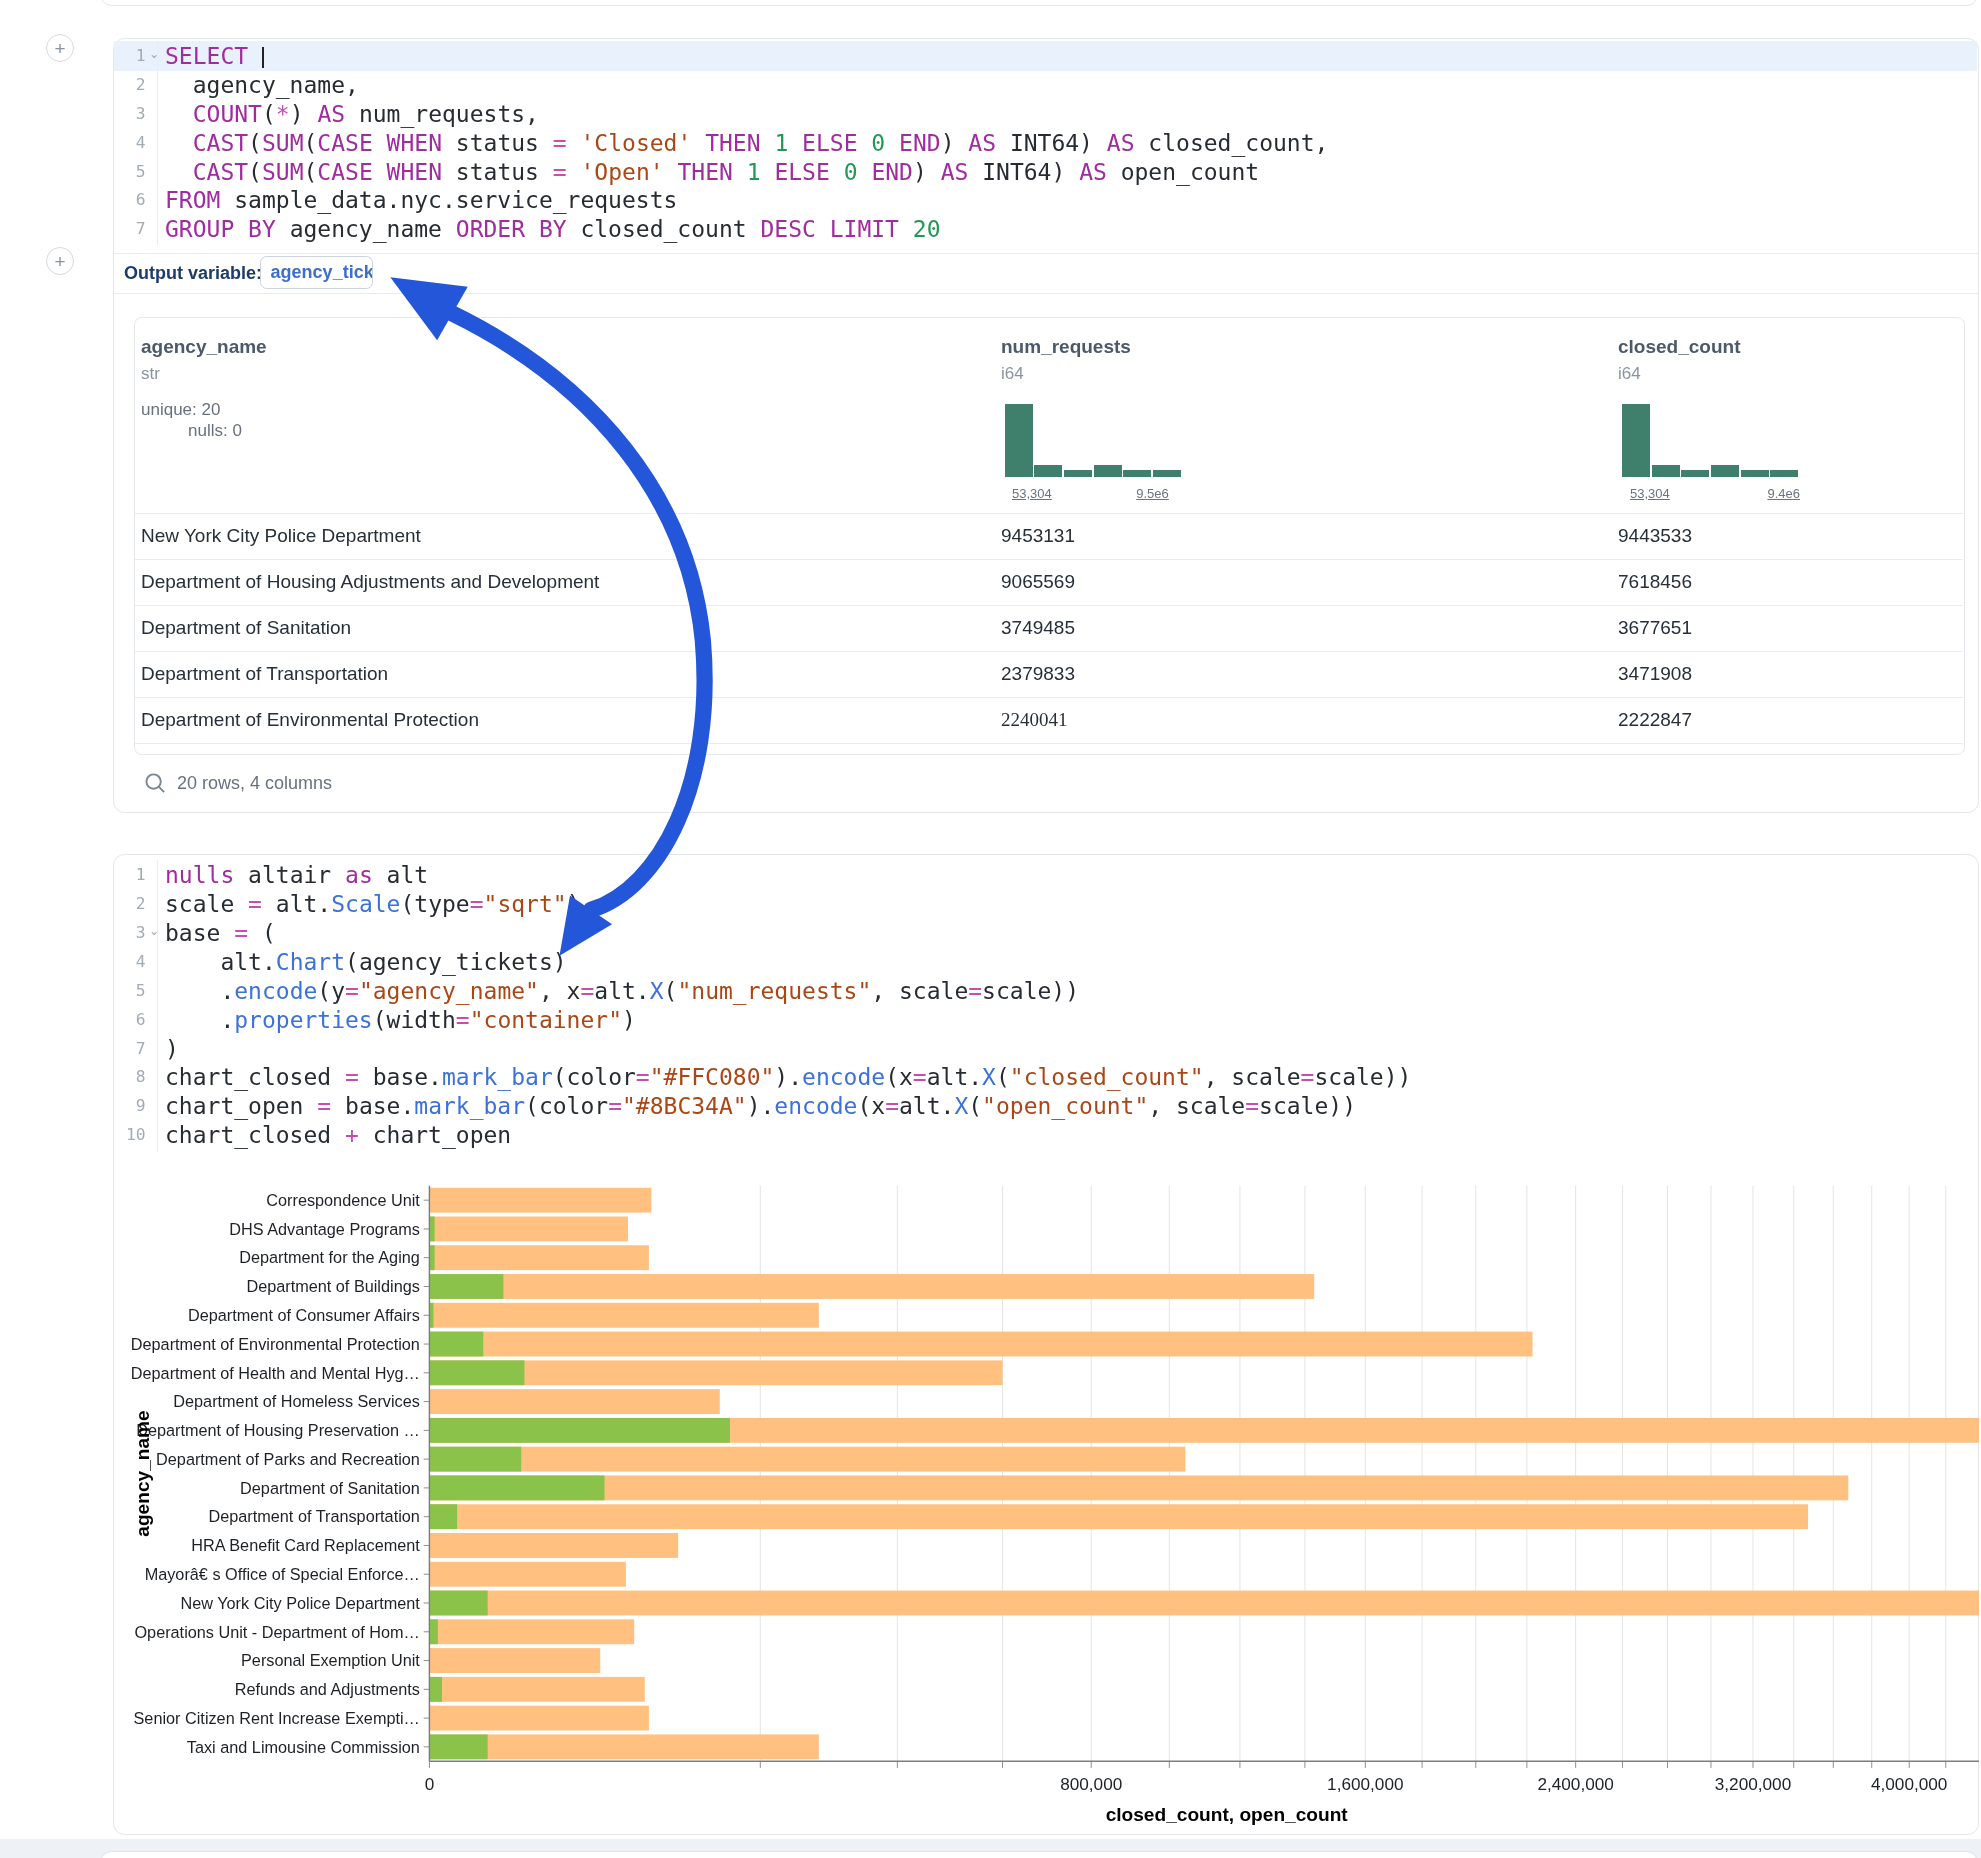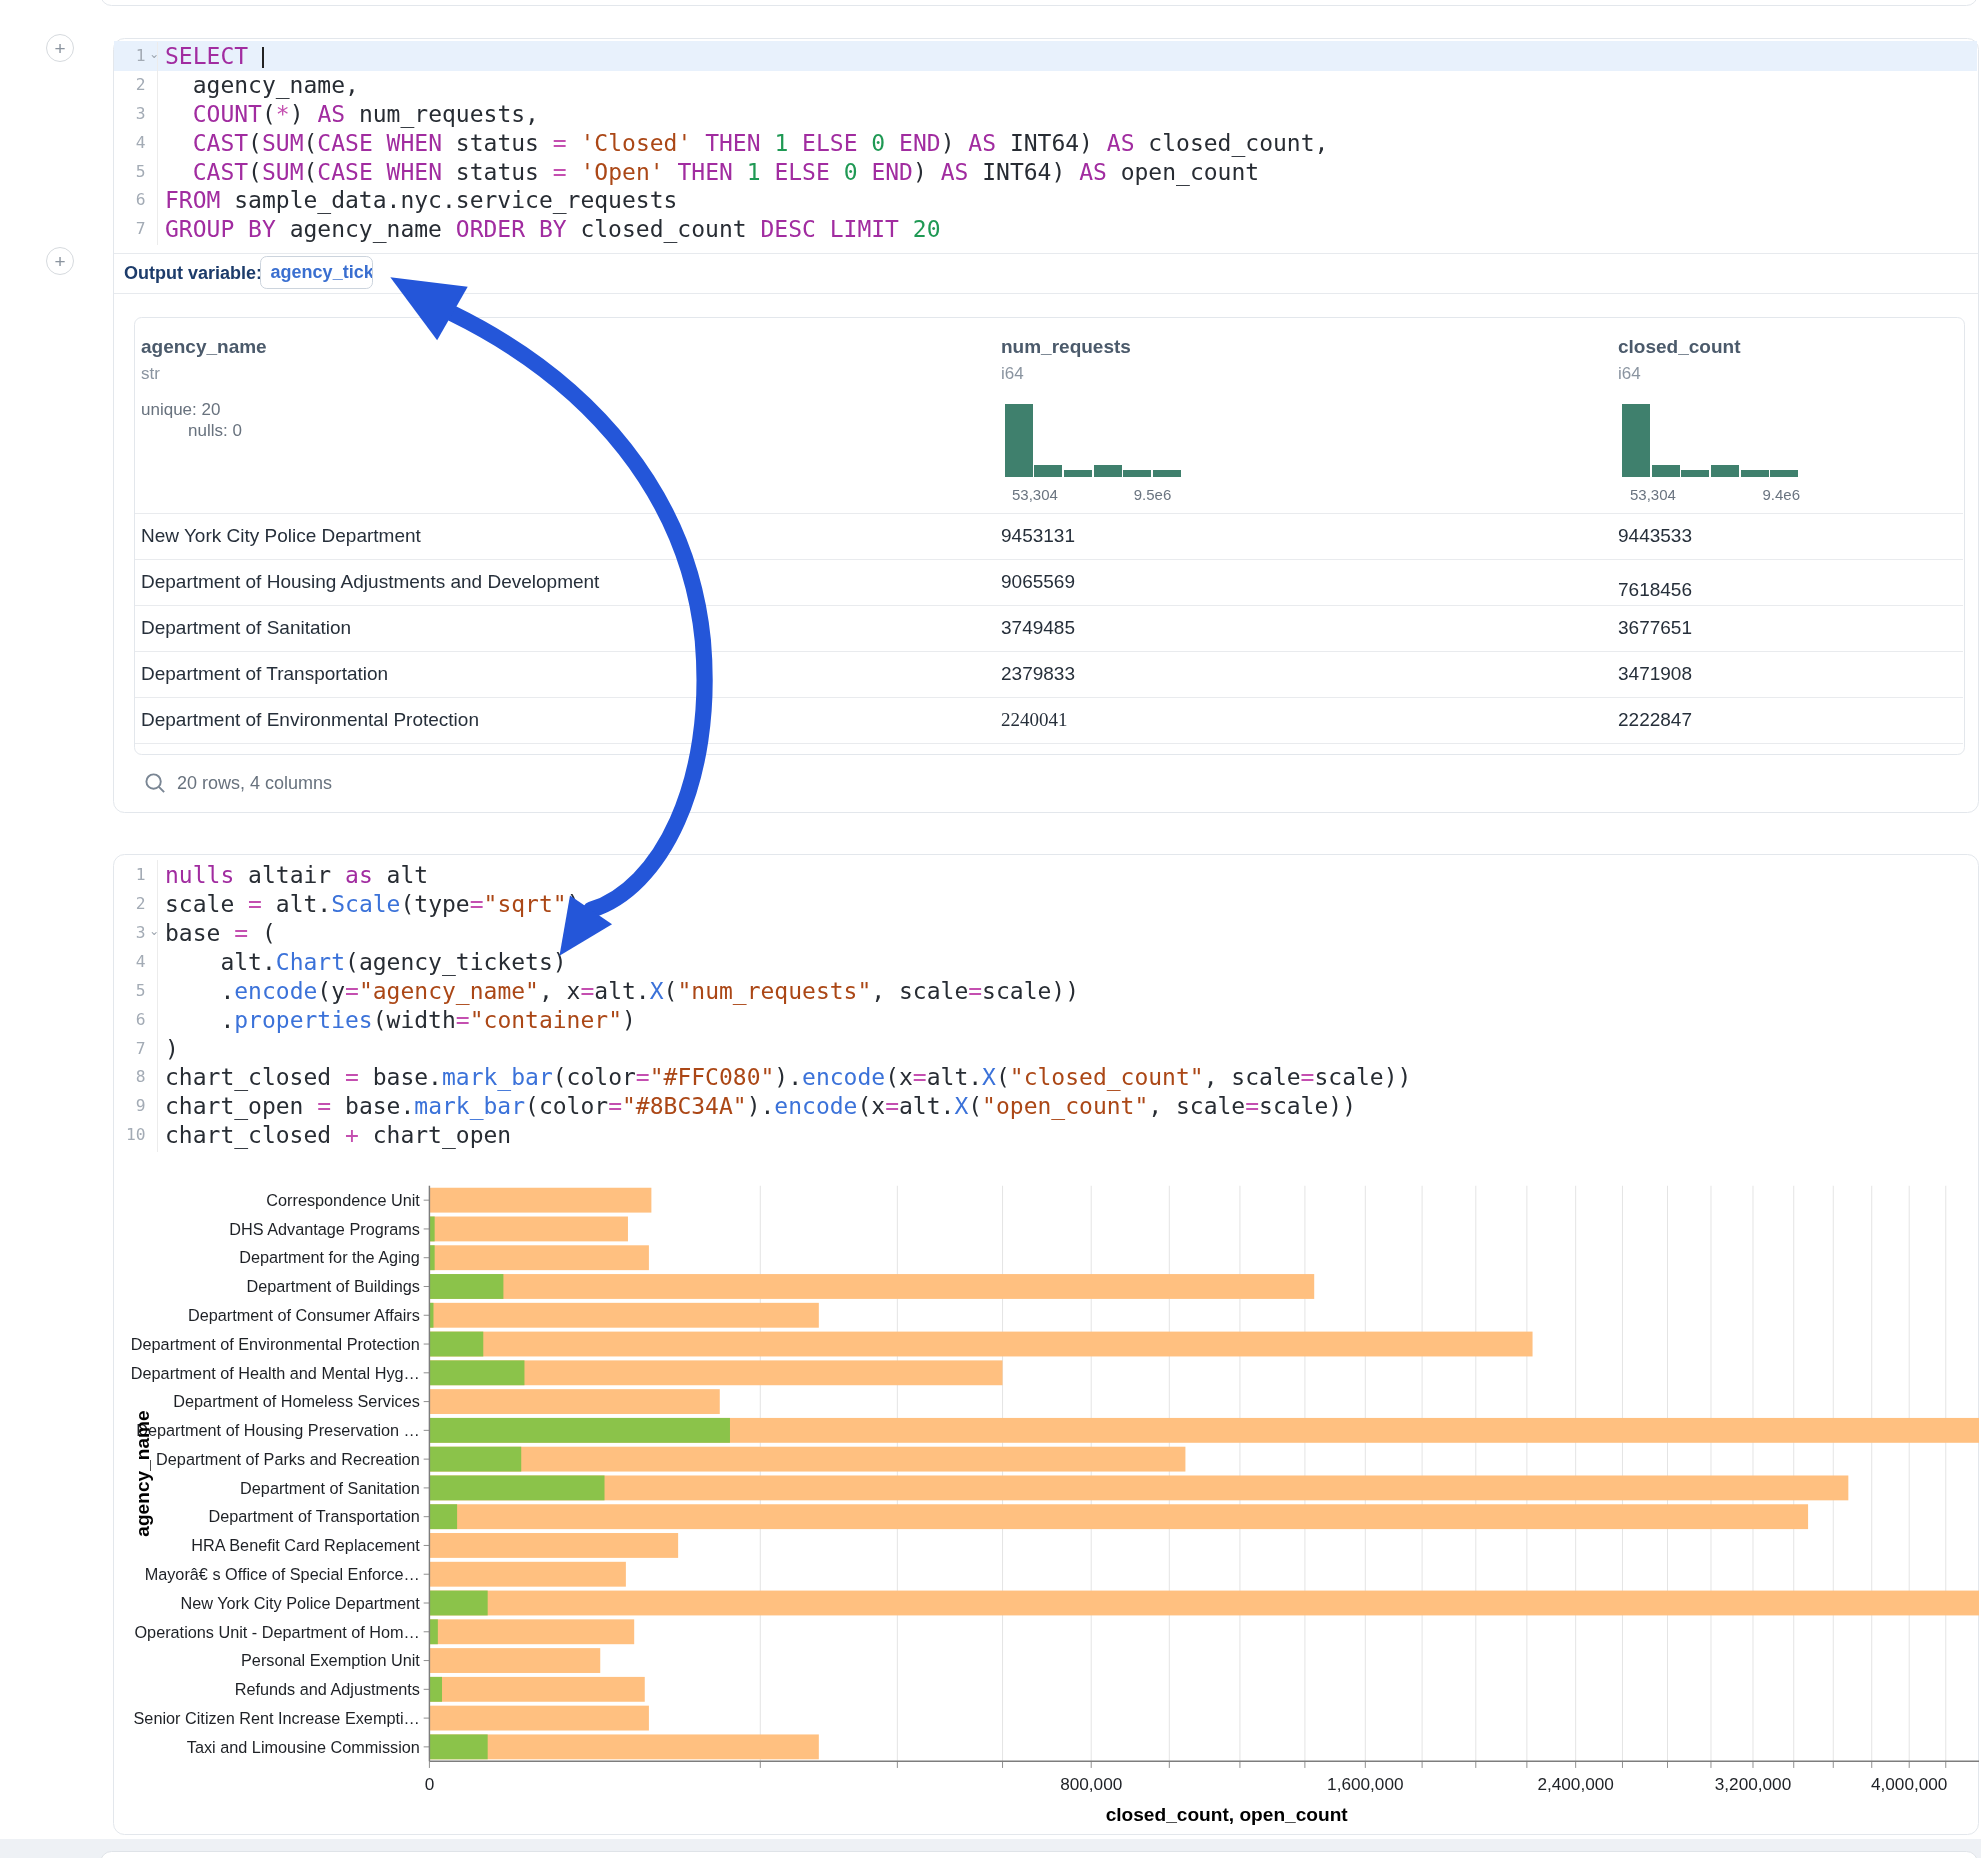--- a/index.html
+++ b/index.html
@@ -21,21 +21,21 @@
   .cursor{display:inline-block;width:1.9px;height:21px;background:#222;vertical-align:-3.8px;}
   .outvar-label{position:absolute;left:124px;top:254px;height:38px;line-height:38px;
                 font-size:18px;font-weight:bold;color:#1d3c6b;}
   .outvar-pill{position:absolute;left:260px;top:256px;width:113px;height:32.5px;box-sizing:border-box;
                border:1px solid #ccd4dd;border-radius:6.7px;background:#fff;overflow:hidden;
                font-size:18px;font-weight:bold;color:#3a6fd0;line-height:31px;padding-left:9.6px;white-space:nowrap;}
   .th-name{position:absolute;font-size:19px;font-weight:bold;color:#4b5a6b;}
   .th-type{position:absolute;font-size:17px;color:#8a94a0;}
   .th-stat{position:absolute;font-size:17px;color:#68727e;}
   .hist-bar{position:absolute;background:#3f806d;}
-  .hist-lbl{position:absolute;font-size:15px;color:#6a7480;}
+  .hist-lbl{position:absolute;font-size:13px;color:#6a7480;text-decoration:underline;}
   .t-row-sep{position:absolute;left:135px;width:1828px;height:1px;background:#e9ebee;}
   .t-cell{position:absolute;height:46px;line-height:46px;font-size:19px;color:#262f3a;white-space:nowrap;}
   .tfooter{position:absolute;left:177px;top:760px;height:46px;line-height:46px;font-size:18px;color:#68727e;}
   .bottom-band{position:absolute;left:0;top:1839px;width:1982px;height:19px;background:#eef1f5;}
   svg{display:block;}
 </style>
 </head>
 <body>
 
 <div id="screen">
@@ -93,21 +93,21 @@
       <div class="hist-lbl" style="left: 1741px; top: 486px; width: 59px; text-align: right;">9.4e6</div>
     </div>
   <div id="table-rows">
       <div class="t-row-sep" style="top: 513px;"></div>
       <div class="t-cell" style="left: 141px; top: 513px;">New York City Police Department</div>
       <div class="t-cell" style="left: 1001px; top: 513px;">9453131</div>
       <div class="t-cell" style="left: 1618px; top: 513px;">9443533</div>
       <div class="t-row-sep" style="top: 559px;"></div>
       <div class="t-cell" style="left: 141px; top: 559px;">Department of Housing Adjustments and Development</div>
       <div class="t-cell" style="left: 1001px; top: 559px;">9065569</div>
-      <div class="t-cell" style="left: 1618px; top: 559px; margin-top: 8px;">7618456</div>
+      <div class="t-cell" style="left: 1618px; top: 559px;">7618456</div>
       <div class="t-row-sep" style="top: 605px;"></div>
       <div class="t-cell" style="left: 141px; top: 605px;">Department of Sanitation</div>
       <div class="t-cell" style="left: 1001px; top: 605px;">3749485</div>
       <div class="t-cell" style="left: 1618px; top: 605px;">3677651</div>
       <div class="t-row-sep" style="top: 651px;"></div>
       <div class="t-cell" style="left: 141px; top: 651px;">Department of Transportation</div>
       <div class="t-cell" style="left: 1001px; top: 651px;">2379833</div>
       <div class="t-cell" style="left: 1618px; top: 651px;">3471908</div>
       <div class="t-row-sep" style="top: 697px;"></div>
       <div class="t-cell" style="left: 141px; top: 697px;">Department of Environmental Protection</div>

